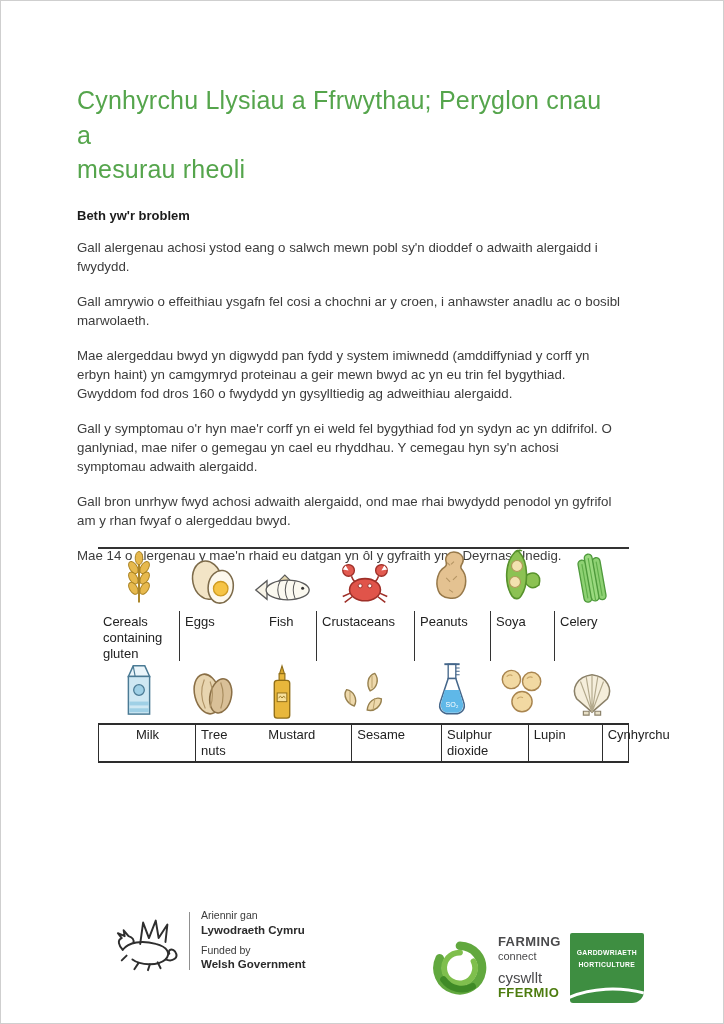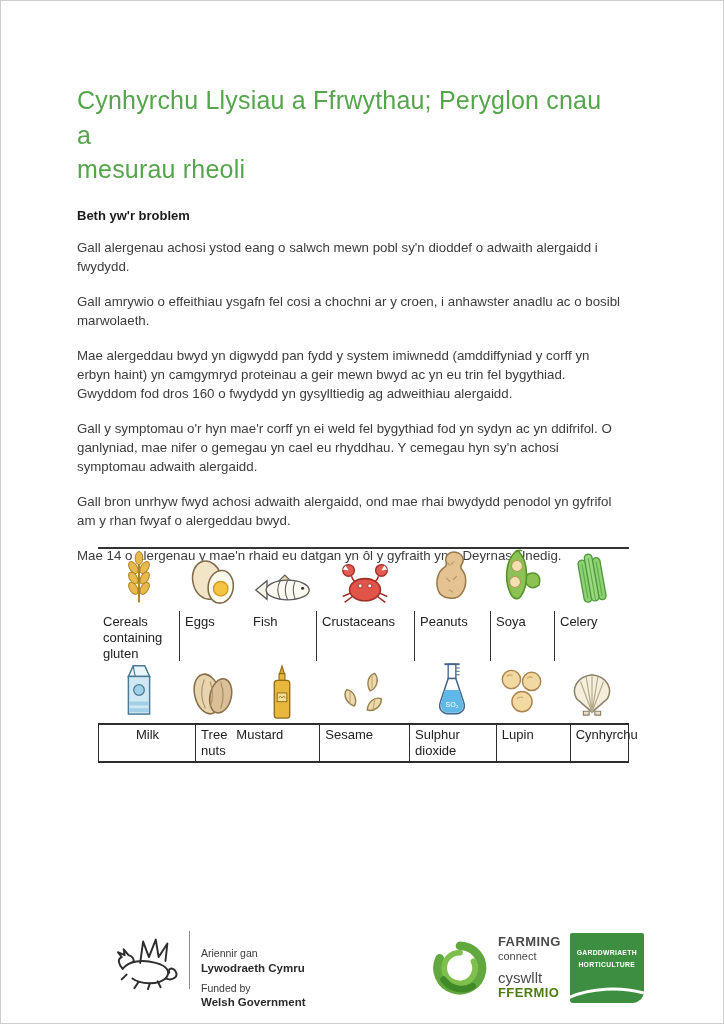--- a/index.html
+++ b/index.html
@@ -20,29 +20,29 @@
   .cell{box-sizing:border-box;}
   .icon-row .cell{height:62px;display:flex;align-items:flex-end;justify-content:center;padding-bottom:6px;}
   .icon-row .cell.split{padding:0;}
   .split{display:flex;}
   .split .half{flex:1;display:flex;align-items:flex-end;justify-content:center;padding-bottom:3px;}
   .label-row1 .cell{height:50px;padding:3px 4px 0 5px;font-size:13px;line-height:1.22;color:#222;}
   .label-row1 .cell + .cell{border-left:1.5px solid #333;}
   .label-row2{border-top:2px solid #2d2d2d;border-bottom:2px solid #2d2d2d;border-left:1.5px solid #2d2d2d;border-right:1.5px solid #2d2d2d;}
   .label-row2 .cell{min-height:32px;padding:2px 4px 2px 5px;font-size:13px;line-height:1.22;color:#222;margin-left:32px;}
   .label-row2 .cell + .cell{border-left:1.5px solid #2d2d2d;}
-  .lsplit{display:flex;padding:0 !important;}
+  .lsplit{display:flex;padding:0 !important;gap:32px;}
   .lsplit .half{flex:1;padding:3px 4px 0 5px;}
   .label-row2 .lsplit .half{padding:2px 4px 0 5px;}
   .narrow{display:block;max-width:40px;}
   .midw{display:block;max-width:56px;}
   
   .footer-left{position:absolute;left:112px;top:908px;display:flex;align-items:center;}
   .wg-divider{width:1px;height:58px;background:#8f8f8f;margin:0 11px 0 8px;}
-  .wg-text{font-size:10.5px;line-height:1.3;color:#3a3a3a;margin-top:38px;}
+  .wg-text{font-size:10.5px;line-height:1.3;color:#3a3a3a;}
   .wg-text .b{font-weight:bold;font-size:11.5px;color:#2b2b2b;}
   .wg-gap{height:6px;}
   .footer-right{position:absolute;left:430px;top:932px;display:flex;align-items:center;}
   .fc-text{margin-left:9px;line-height:1.15;}
   .fc-l1{font-size:13px;font-weight:bold;color:#4a4a4c;letter-spacing:.4px;}
   .fc-l2{font-size:11px;color:#4a4a4c;}
   .fc-l3{font-size:15px;color:#4a4a4c;margin-top:6px;}
   .fc-l4{font-size:13px;font-weight:bold;color:#4d7c0f;letter-spacing:.4px;}
   .hort-badge{position:relative;margin-left:9px;width:74px;height:70px;background:#3e8e41;border-radius:2px 2px 12px 3px;overflow:hidden;}
   .hort-badge .bt{position:absolute;top:14px;left:0;width:100%;text-align:center;color:#ffffff;font-size:6.8px;font-weight:bold;letter-spacing:.3px;line-height:1.75;}

